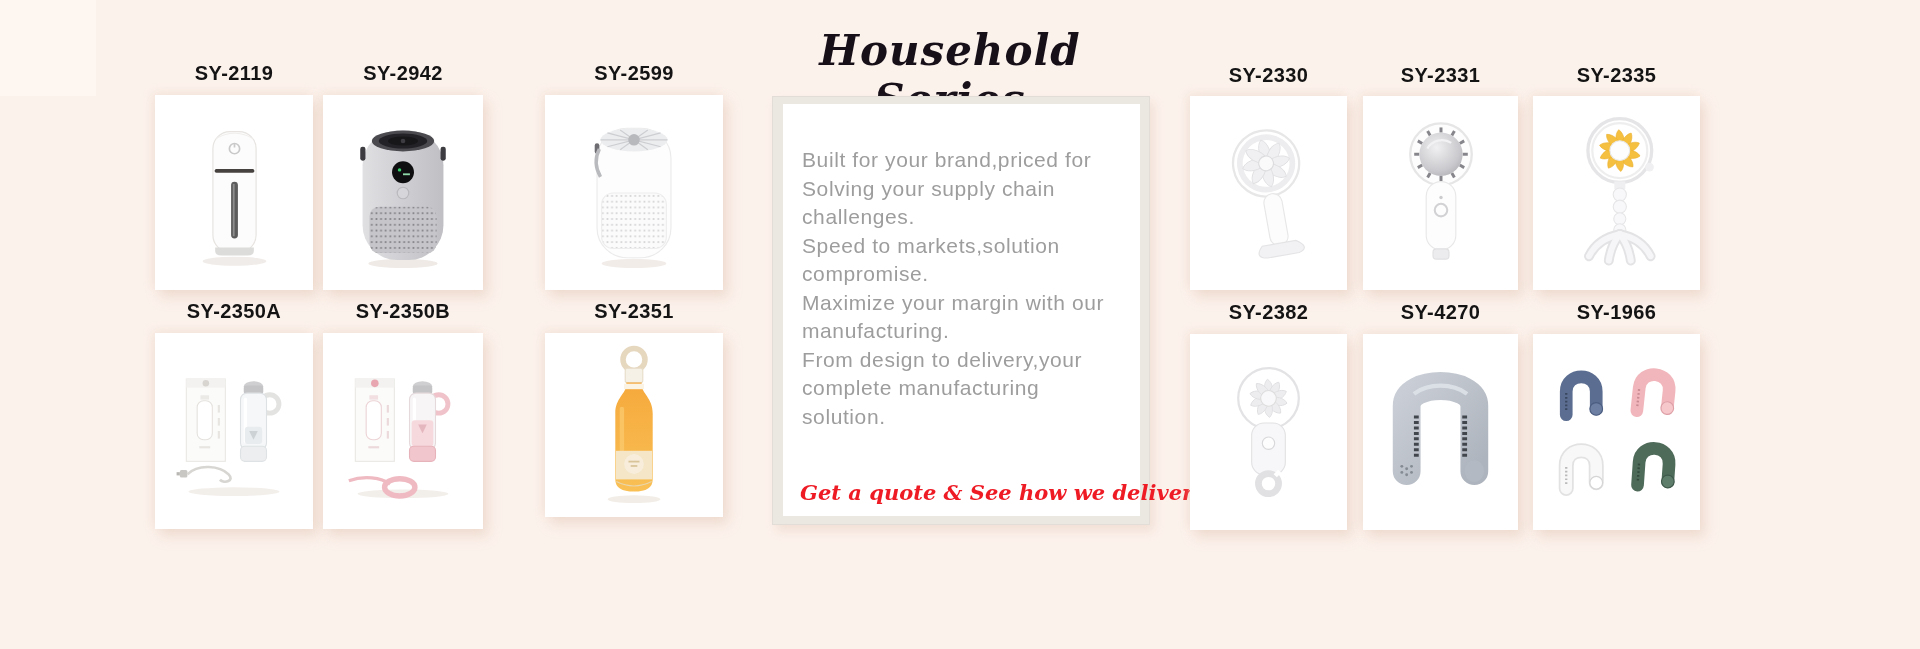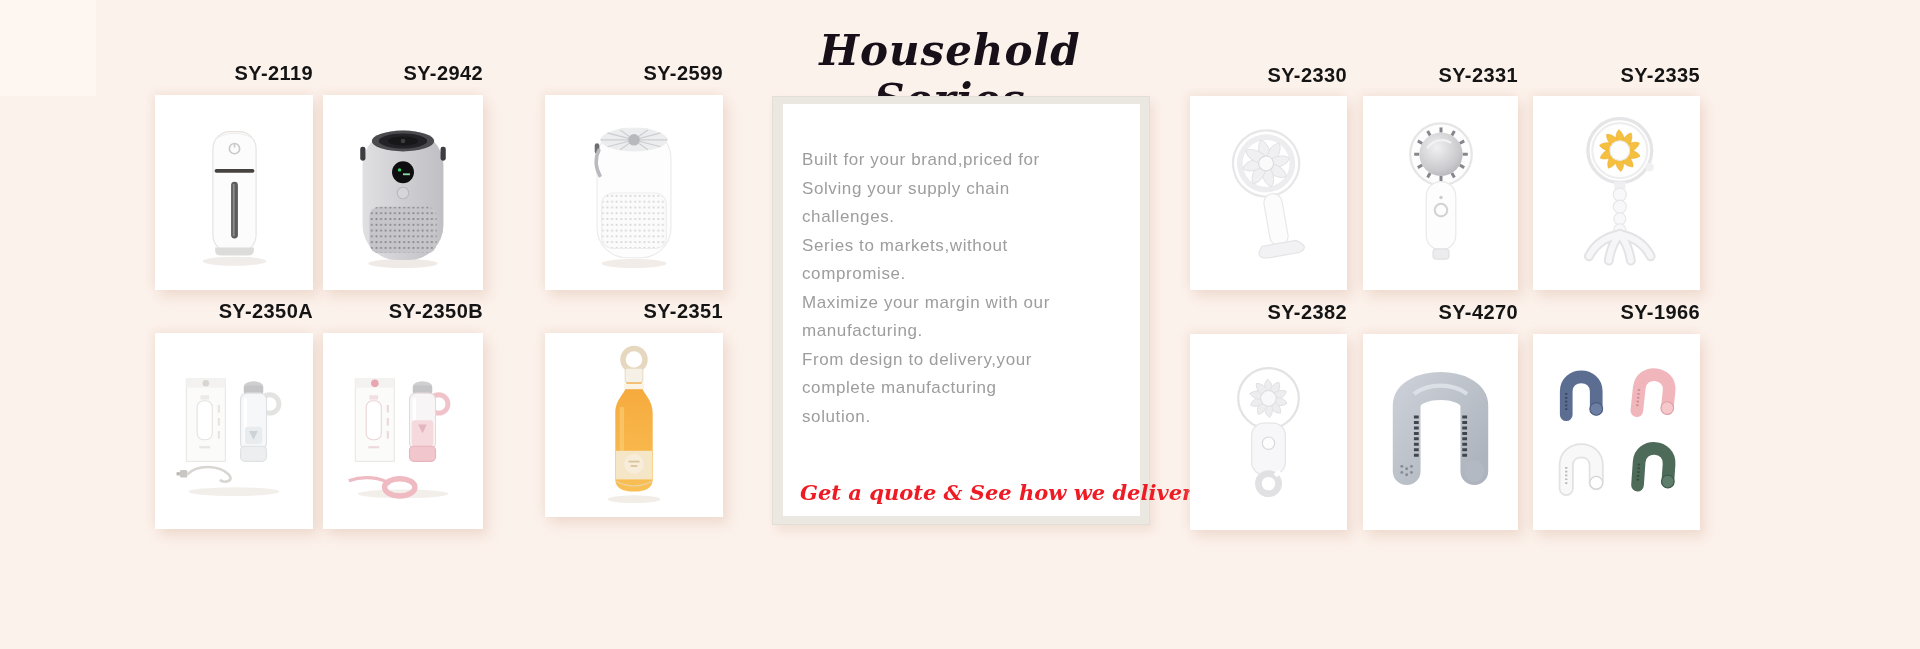--- a/index.html
+++ b/index.html
@@ -2,28 +2,28 @@
 <html><head>
 <meta charset="utf-8">
 <style>
   html,body{margin:0;padding:0;}
   body{width:1920px;height:649px;overflow:hidden;font-family:"Liberation Sans",sans-serif;}
   .page{position:relative;width:1920px;height:649px;background:#fcf2ec;}
   .bg-patch{position:absolute;left:0;top:0;width:96px;height:96px;background:#fdf6f1;}
   .series-title{position:absolute;left:740px;top:26px;width:420px;text-align:center;
     font-family:"DejaVu Serif","Liberation Serif",serif;font-style:italic;font-weight:bold;
     font-size:42px;color:#171019;letter-spacing:1px;}
-  .plabel{position:absolute;text-align:right;font-size:20px;font-weight:600;color:#141414;
+  .plabel{position:absolute;text-align:center;font-size:20px;font-weight:600;color:#141414;
     letter-spacing:.4px;font-family:"Liberation Sans",sans-serif;}
   .card{position:absolute;background:#ffffff;display:flex;align-items:center;justify-content:center;
     box-shadow:5px 7px 12px rgba(219,183,162,.38),-3px -3px 8px rgba(228,198,180,.25);}
   .panel-frame{position:absolute;left:772px;top:96px;width:378px;height:429px;background:#ebe7e1;
     border:1px solid #e2ddd6;box-sizing:border-box;box-shadow:4px 6px 10px rgba(219,183,162,.30);}
   .panel-inner{position:absolute;left:10px;top:7px;right:9px;bottom:8px;background:#ffffff;}
-  .marketing{position:absolute;left:19px;top:42px;width:330px;font-size:17px;line-height:28.5px;
+  .marketing{position:absolute;left:19px;top:42px;width:330px;font-size:21px;line-height:28.5px;
     color:#9d9d9d;letter-spacing:.6px;}
   .cta{position:absolute;left:17px;top:376px;font-family:"DejaVu Serif","Liberation Serif",serif;
     font-style:italic;font-weight:bold;font-size:21px;color:#ee1b25;white-space:nowrap;cursor:pointer;}
   svg{display:block;}
 </style>
 </head>
 <body>
 
 <svg width="0" height="0" style="position:absolute" aria-hidden="true">
   <defs>
@@ -190,21 +190,21 @@
       <path d="M24 126 q16 8 32 0" stroke="#e8d6ae" fill="none"></path>
     </svg>
   </div>
 
   <div class="panel-frame">
     <div class="panel-inner">
       <div class="marketing">
         <div>Built for your brand,priced for</div>
         <div>Solving your supply chain</div>
         <div>challenges.</div>
-        <div>Series to markets,without</div>
+        <div>Speed to markets,solution</div>
         <div>compromise.</div>
         <div>Maximize your margin with our</div>
         <div>manufacturing.</div>
         <div>From design to delivery,your</div>
         <div>complete manufacturing</div>
         <div>solution.</div>
       </div>
       <div class="cta">Get a quote &amp; See how we deliver!</div>
     </div>
   </div>

